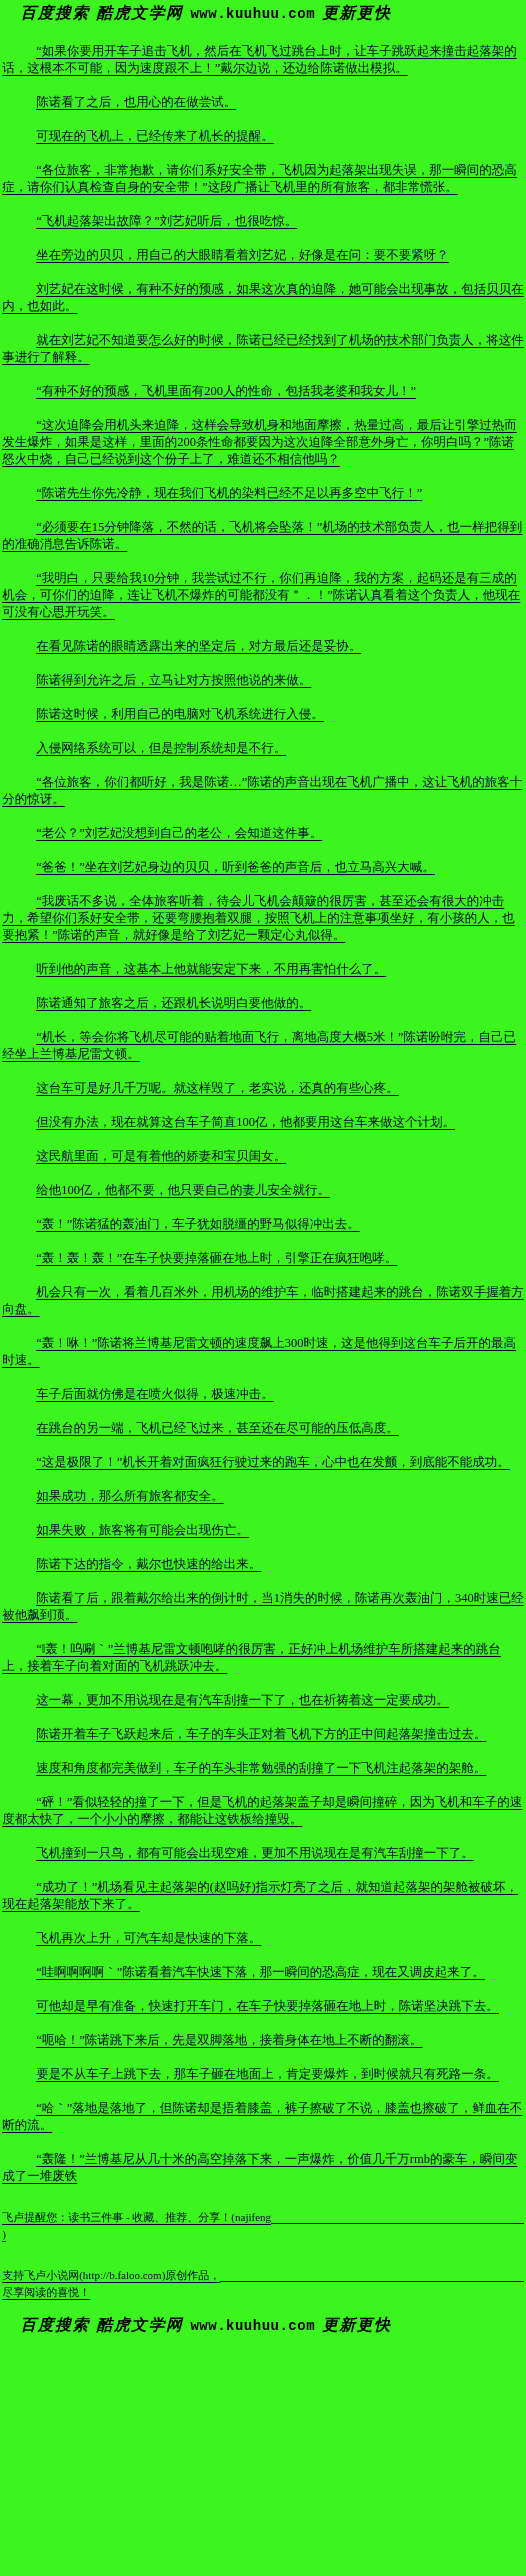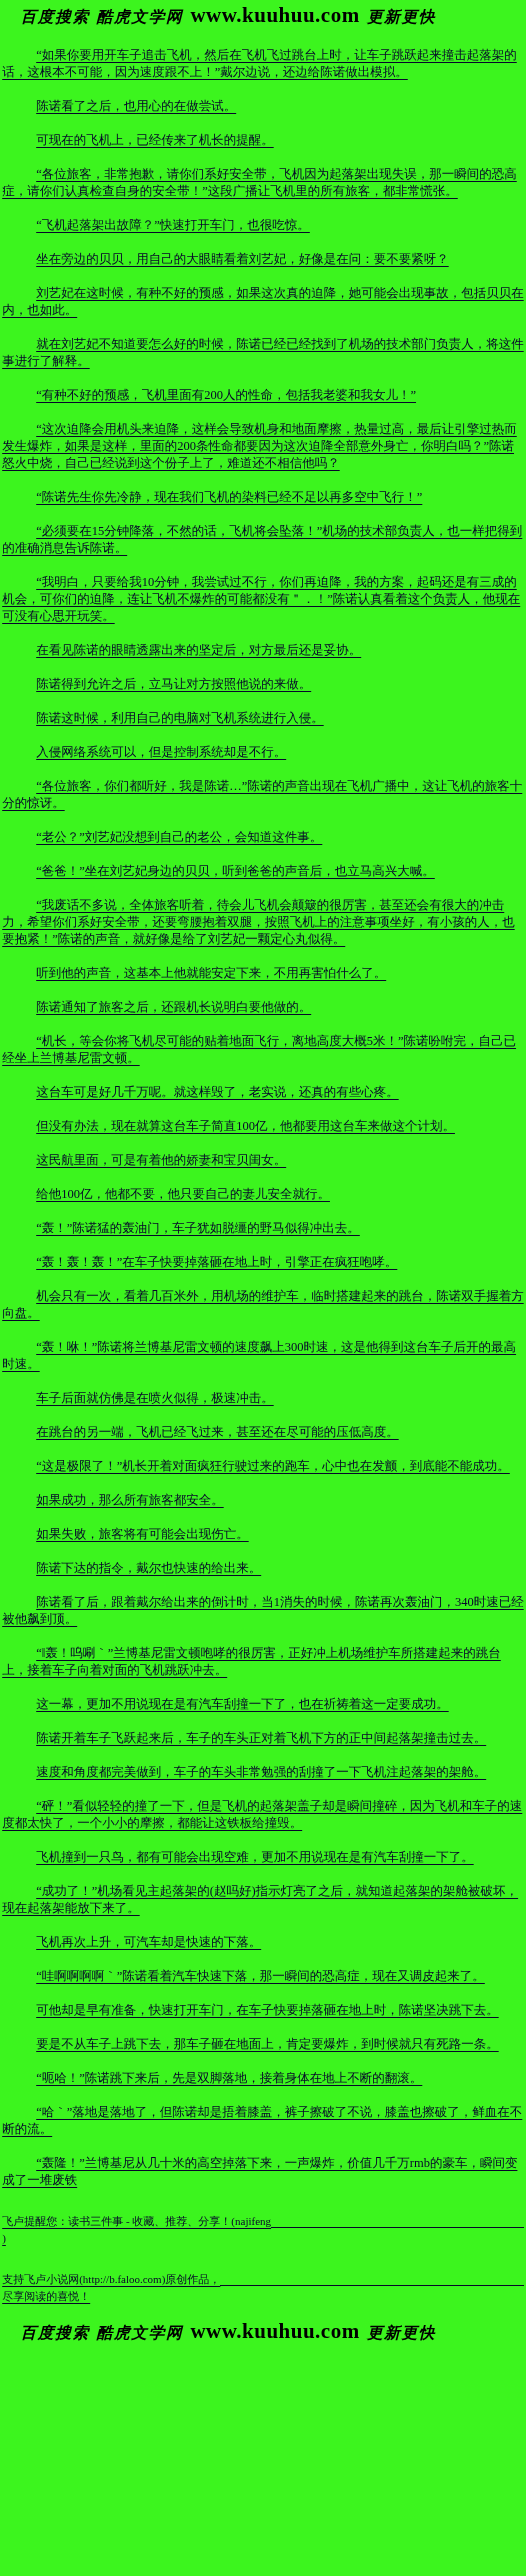--- a/index.html
+++ b/index.html
@@ -15,22 +15,22 @@
     font-size:15.7px;font-weight:bold;
     white-space:nowrap;
     color:#000000;
   }
   .banner .script{
     font-style:italic;
     letter-spacing:1.6px;
     font-family:"DejaVu Serif",serif;
   }
   .banner .url{
-    font-family:Liberation Serif, serif;
-    font-size:21px;letter-spacing:0.5px;
+    font-family:Liberation Mono, monospace;
+    font-size:14px;letter-spacing:0.5px;
     padding:0 3.3px;
   }
   .content{margin-top:18.4px;}
   p.para{
     font-size:12.5px;line-height:17px;
     margin:17px 0;
     text-indent:34px;
     text-decoration:underline;
     text-underline-offset:2.7px;
     text-decoration-thickness:0.8px;
@@ -63,21 +63,21 @@
     <span class="script">百度搜索 酷虎文学网</span>
     <span class="url">www.kuuhuu.com</span>
     <span class="script">更新更快</span>
   </div>
 
   <div class="content" id="paragraphs">
       <p class="para">“如果你要用开车子追击飞机，然后在飞机飞过跳台上时，让车子跳跃起来撞击起落架的话，这根本不可能，因为速度跟不上！”戴尔边说，还边给陈诺做出模拟。</p>
       <p class="para">陈诺看了之后，也用心的在做尝试。</p>
       <p class="para">可现在的飞机上，已经传来了机长的提醒。</p>
       <p class="para">“各位旅客，非常抱歉，请你们系好安全带，飞机因为起落架出现失误，那一瞬间的恐高症，请你们认真检查自身的安全带！”这段广播让飞机里的所有旅客，都非常慌张。</p>
-      <p class="para">“飞机起落架出故障？”快速打开车门，也很吃惊。</p>
+      <p class="para">“飞机起落架出故障？”刘艺妃听后，也很吃惊。</p>
       <p class="para">坐在旁边的贝贝，用自己的大眼睛看着刘艺妃，好像是在问：要不要紧呀？</p>
       <p class="para">刘艺妃在这时候，有种不好的预感，如果这次真的迫降，她可能会出现事故，包括贝贝在内，也如此。</p>
       <p class="para">就在刘艺妃不知道要怎么好的时候，陈诺已经已经找到了机场的技术部门负责人，将这件事进行了解释。</p>
       <p class="para">“有种不好的预感，飞机里面有200人的性命，包括我老婆和我女儿！”</p>
       <p class="para">“这次迫降会用机头来迫降，这样会导致机身和地面摩擦，热量过高，最后让引擎过热而发生爆炸，如果是这样，里面的200条性命都要因为这次迫降全部意外身亡，你明白吗？”陈诺怒火中烧，自己已经说到这个份子上了，难道还不相信他吗？</p>
       <p class="para">“陈诺先生你先冷静，现在我们飞机的染料已经不足以再多空中飞行！”</p>
       <p class="para">“必须要在15分钟降落，不然的话，飞机将会坠落！”机场的技术部负责人，也一样把得到的准确消息告诉陈诺。</p>
       <p class="para">“我明白，只要给我10分钟，我尝试过不行，你们再迫降，我的方案，起码还是有三成的机会，可你们的迫降，连让飞机不爆炸的可能都没有＂．！”陈诺认真看着这个负责人，他现在可没有心思开玩笑。</p>
       <p class="para">在看见陈诺的眼睛透露出来的坚定后，对方最后还是妥协。</p>
       <p class="para">陈诺得到允许之后，立马让对方按照他说的来做。</p>
@@ -108,22 +108,22 @@
       <p class="para">“‖轰！呜唰｀”兰博基尼雷文顿咆哮的很厉害，正好冲上机场维护车所搭建起来的跳台上，接着车子向着对面的飞机跳跃冲去。</p>
       <p class="para">这一幕，更加不用说现在是有汽车刮撞一下了，也在祈祷着这一定要成功。</p>
       <p class="para">陈诺开着车子飞跃起来后，车子的车头正对着飞机下方的正中间起落架撞击过去。</p>
       <p class="para">速度和角度都完美做到，车子的车头非常勉强的刮撞了一下飞机注起落架的架舱。</p>
       <p class="para">“砰！”看似轻轻的撞了一下，但是飞机的起落架盖子却是瞬间撞碎，因为飞机和车子的速度都太快了，一个小小的摩擦，都能让这铁板给撞毁。</p>
       <p class="para">飞机撞到一只鸟，都有可能会出现空难，更加不用说现在是有汽车刮撞一下了。</p>
       <p class="para">“成功了！”机场看见主起落架的(赵吗好)指示灯亮了之后，就知道起落架的架舱被破坏，现在起落架能放下来了。</p>
       <p class="para">飞机再次上升，可汽车却是快速的下落。</p>
       <p class="para">“哇啊啊啊啊｀”陈诺看着汽车快速下落，那一瞬间的恐高症，现在又调皮起来了。</p>
       <p class="para">可他却是早有准备，快速打开车门，在车子快要掉落砸在地上时，陈诺坚决跳下去。</p>
+      <p class="para">“呃哈！”陈诺跳下来后，先是双脚落地，接着身体在地上不断的翻滚。</p>
       <p class="para">要是不从车子上跳下去，那车子砸在地面上，肯定要爆炸，到时候就只有死路一条。</p>
-      <p class="para">“呃哈！”陈诺跳下来后，先是双脚落地，接着身体在地上不断的翻滚。</p>
       <p class="para">“哈｀”落地是落地了，但陈诺却是捂着膝盖，裤子擦破了不说，膝盖也擦破了，鲜血在不断的流。</p>
       <p class="para">“轰隆！”兰博基尼从几十米的高空掉落下来，一声爆炸，价值几千万rmb的豪车，瞬间变成了一堆废铁</p>
     </div>
 
   <div class="promo">
     <div class="promo-line">
       <span class="txt">飞卢提醒您：读书三件事 - 收藏、推荐、分享！(najifeng</span>
       <span class="tail"></span>
     </div>
     <div class="promo-line">

